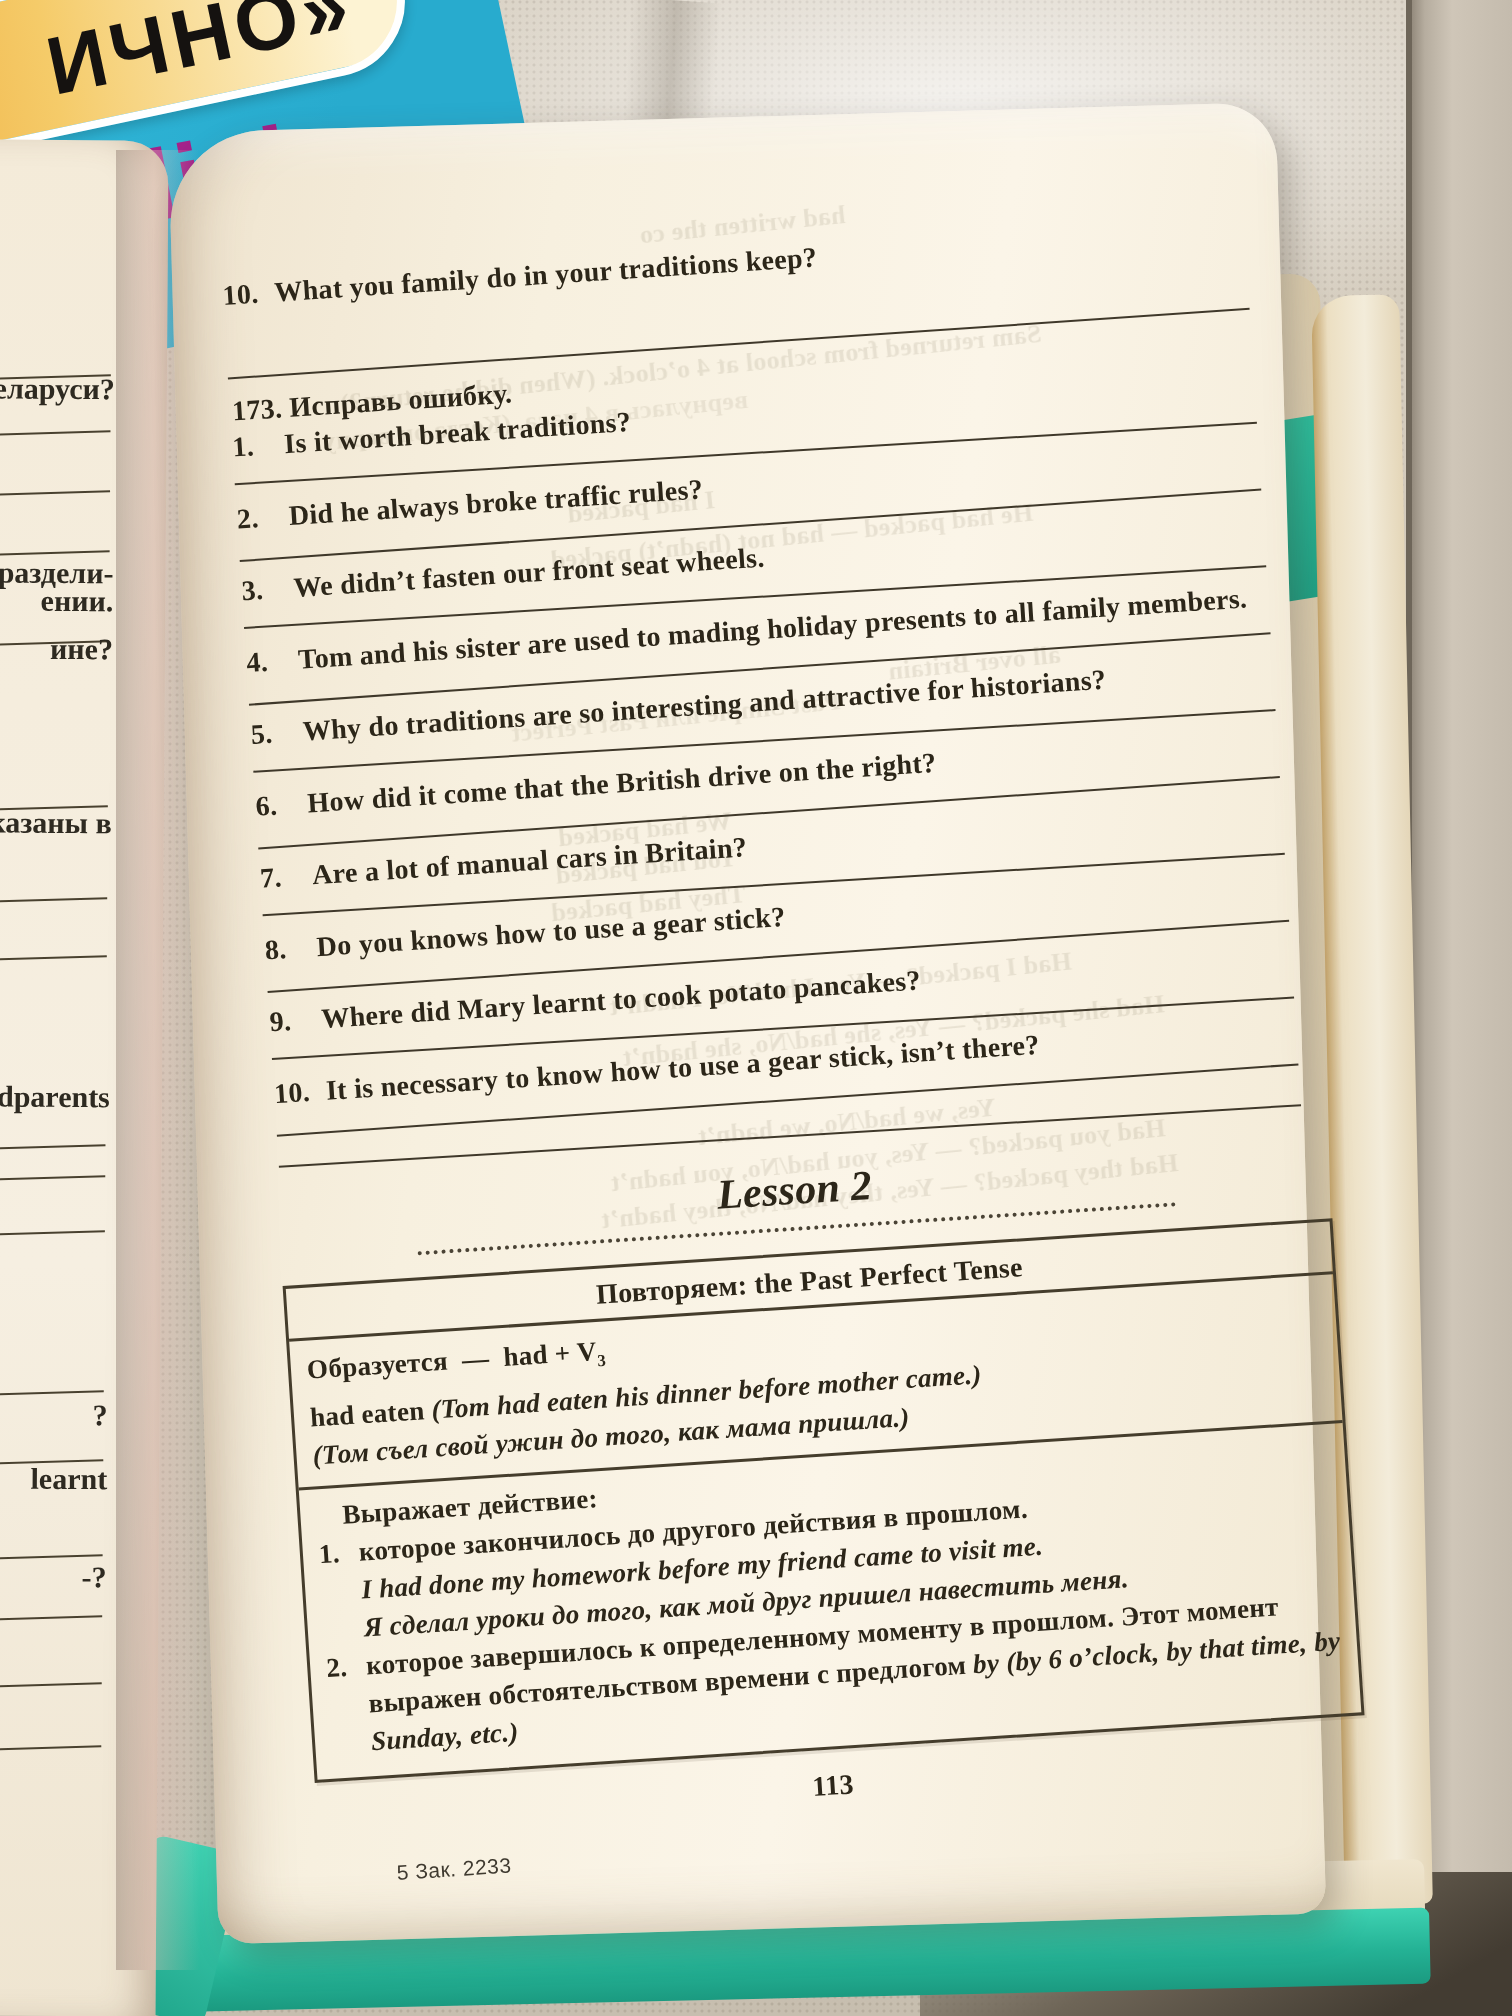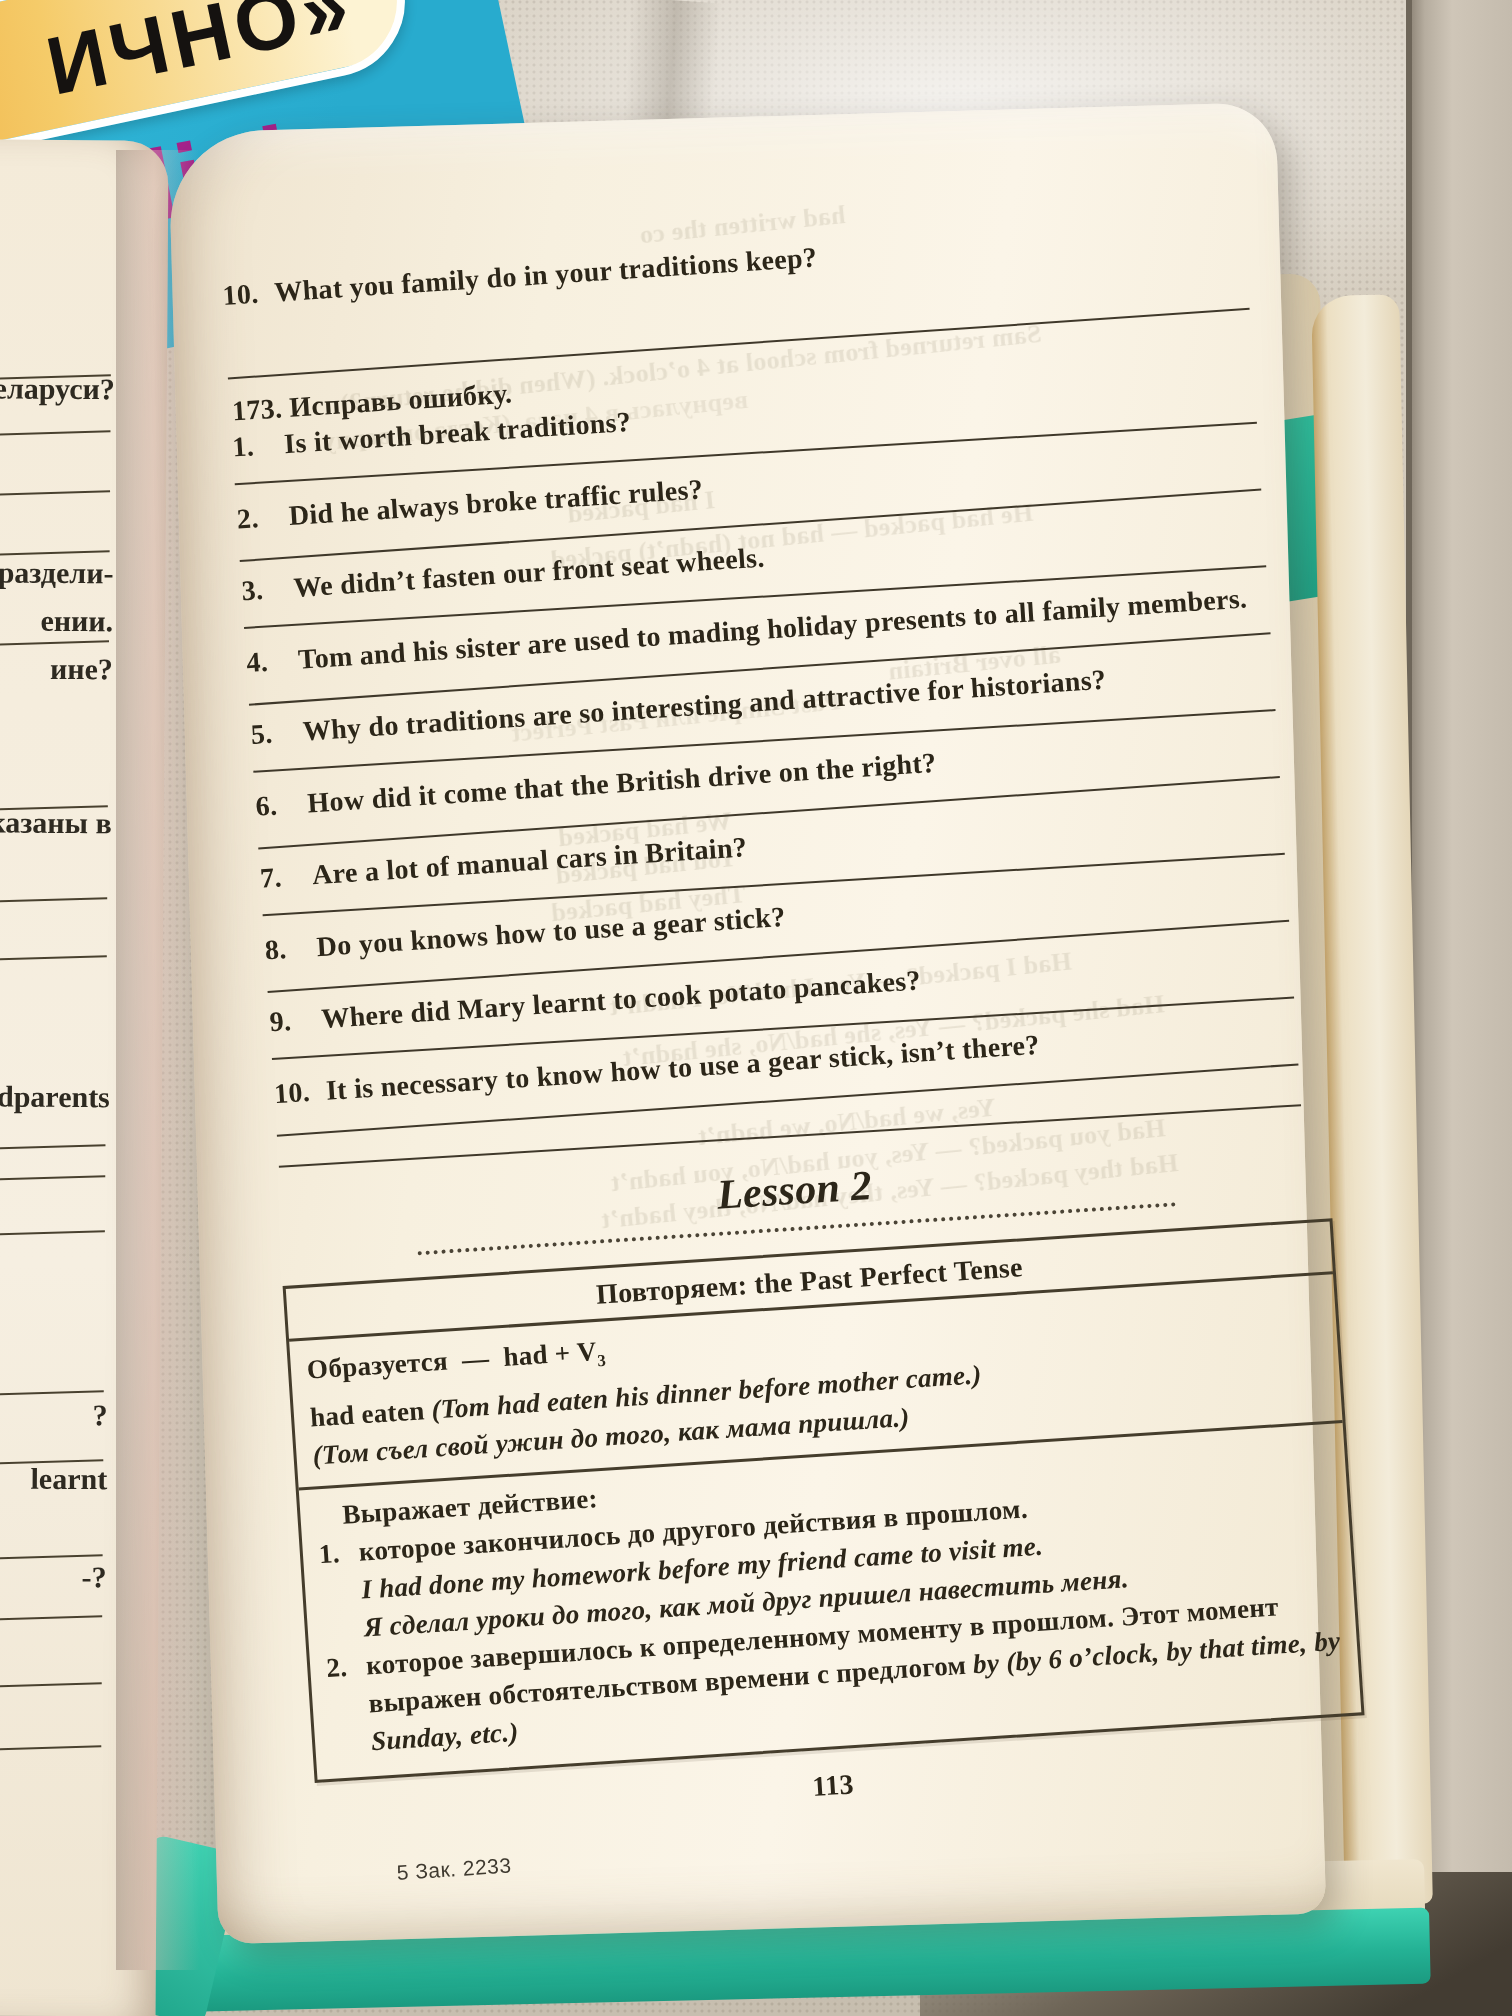--- a/index.html
+++ b/index.html
@@ -118,23 +118,23 @@
   <div class="teal-band"></div>
   <div class="teal-wedge"></div>
 
   <div class="left-page">
     <div class="ll" style="top:237px"></div>
     <div class="lf" style="top:232px">еларуси?</div>
     <div class="ll" style="top:293px"></div>
     <div class="ll" style="top:353px"></div>
     <div class="ll" style="top:413px"></div>
     <div class="lf" style="top:416px">раздели-</div>
-    <div class="lf" style="top:464px">ении.</div>
+    <div class="lf" style="top:444px">ении.</div>
     <div class="ll" style="top:503px"></div>
-    <div class="lf" style="top:512px">ине?</div>
+    <div class="lf" style="top:492px">ине?</div>
     <div class="ll" style="top:668px"></div>
     <div class="lf" style="top:666px">казаны в</div>
     <div class="ll" style="top:760px"></div>
     <div class="ll" style="top:818px"></div>
     <div class="lf" style="top:940px">dparents</div>
     <div class="ll" style="top:1007px"></div>
     <div class="ll" style="top:1038px"></div>
     <div class="ll" style="top:1093px"></div>
     <div class="ll" style="top:1253px"></div>
     <div class="lf" style="top:1258px">?</div>

